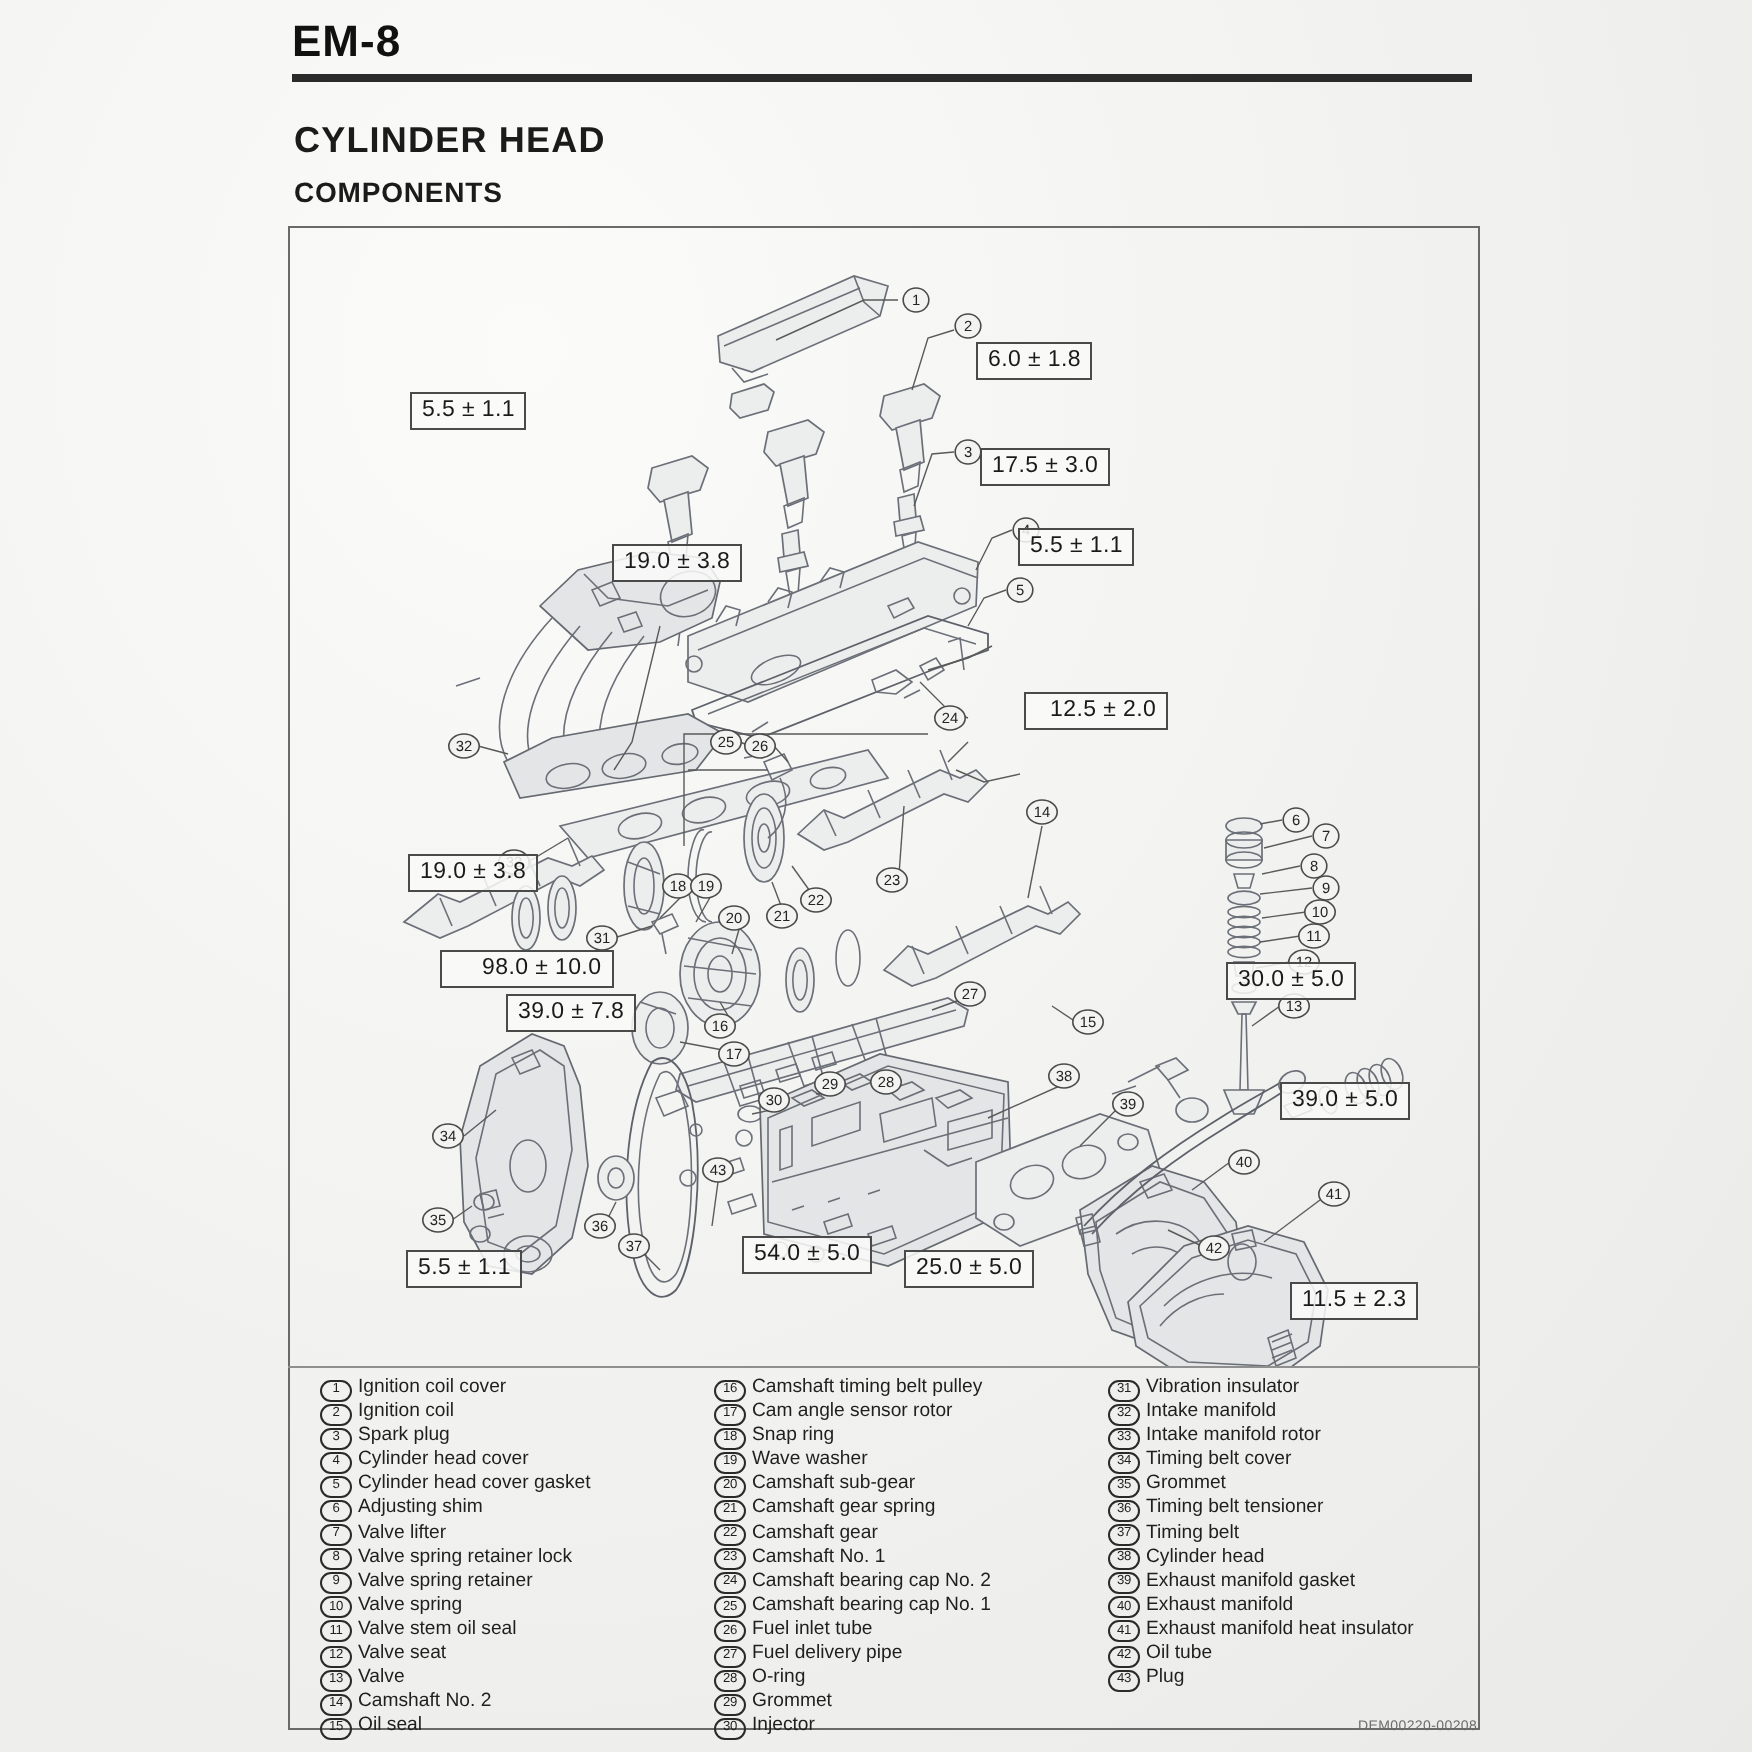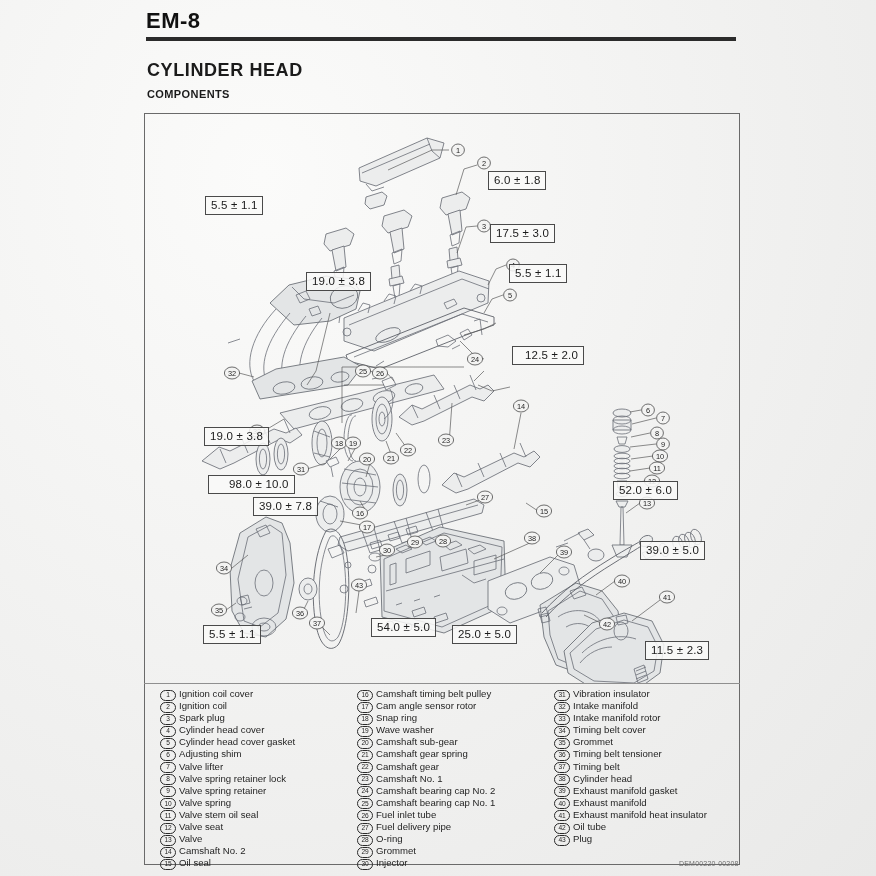--- a/index.html
+++ b/index.html
@@ -46,21 +46,21 @@
     left: 147px;
     top: 60px;
     font-size: 18px;
     font-weight: bold;
     letter-spacing: 0.6px;
   }
   .section-sub {
     position: absolute;
     left: 147px;
     top: 88px;
-    font-size: 11px;
+    font-size: 14px;
     font-weight: bold;
     letter-spacing: 0.4px;
   }
 
   
   .diagram-frame {
     position: absolute;
     left: 144px;
     top: 113px;
     width: 596px;
@@ -748,23 +748,23 @@
   </div>
 
   <div id="torque-layer">
       <div class="torque" style="left: 205px; top: 196px;">5.5 ± 1.1</div>
       <div class="torque" style="left: 488px; top: 171px;">6.0 ± 1.8</div>
       <div class="torque" style="left: 490px; top: 224px; text-align: center;">17.5 ± 3.0</div>
       <div class="torque" style="left: 509px; top: 264px;">5.5 ± 1.1</div>
       <div class="torque" style="left: 306px; top: 272px;">19.0 ± 3.8</div>
       <div class="torque" style="left: 512px; top: 346px; padding-left: 12px;">12.5 ± 2.0</div>
       <div class="torque" style="left: 204px; top: 427px;">19.0 ± 3.8</div>
-      <div class="torque" style="left: 208px; top: 475px; padding-left: 20px;">98.0 ± 10.0</div>
+      <div class="torque" style="left: 220px; top: 475px; padding-left: 20px;">98.0 ± 10.0</div>
       <div class="torque" style="left: 253px; top: 497px; text-align: right;">39.0 ± 7.8</div>
-      <div class="torque" style="left: 613px; top: 481px;">52.0 ± 6.0</div>
+      <div class="torque" style="left: 613px; top: 481px;">30.0 ± 5.0</div>
       <div class="torque" style="left: 640px; top: 541px;">39.0 ± 5.0</div>
       <div class="torque" style="left: 203px; top: 625px;">5.5 ± 1.1</div>
       <div class="torque" style="left: 371px; top: 618px; text-align: center;">54.0 ± 5.0</div>
       <div class="torque" style="left: 452px; top: 625px;">25.0 ± 5.0</div>
       <div class="torque" style="left: 645px; top: 641px;">11.5 ± 2.3</div>
     </div>
 
   <div class="legend">
     <div class="legend-col" id="legend-col-1">
         <div class="legend-item">

